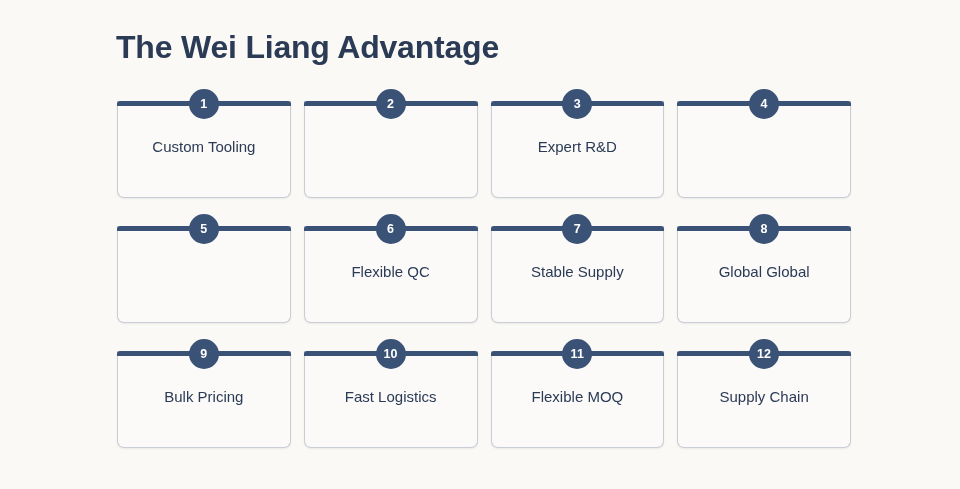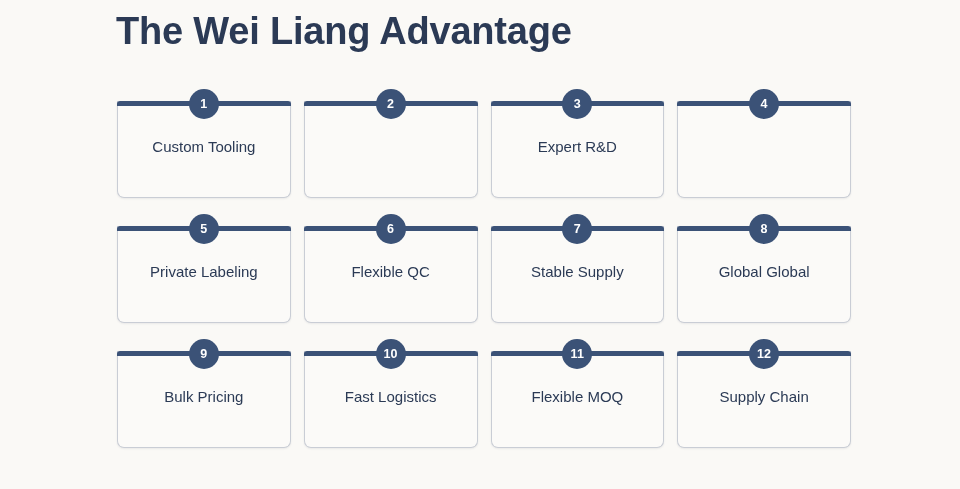--- a/index.html
+++ b/index.html
@@ -21,22 +21,22 @@
     position: relative;
     width: 960px;
     height: 489px;
     background: #faf9f6;
   }
 
   
   #page-title {
     position: absolute;
     left: 116px;
-    top: 12px;
-    font-size: 38px;
+    top: 28px;
+    font-size: 32px;
     font-weight: 700;
     letter-spacing: -0.2px;
     color: #2b3a55;
     line-height: 38px;
     white-space: nowrap;
   }
 
   
   #advantage-grid {
     position: absolute;
@@ -125,21 +125,20 @@
         <div class="card-badge">3</div>
         <div class="card-label">Expert R&amp;D</div>
       </div>
       <div class="advantage-card">
         <div class="card-topbar"></div>
         <div class="card-badge">4</div>
       </div>
       <div class="advantage-card">
         <div class="card-topbar"></div>
         <div class="card-badge">5</div>
-        <div class="card-label">Private Labeling</div>
       </div>
       <div class="advantage-card">
         <div class="card-topbar"></div>
         <div class="card-badge">6</div>
         <div class="card-label">Flexible QC</div>
       </div>
       <div class="advantage-card">
         <div class="card-topbar"></div>
         <div class="card-badge">7</div>
         <div class="card-label">Stable Supply</div>

